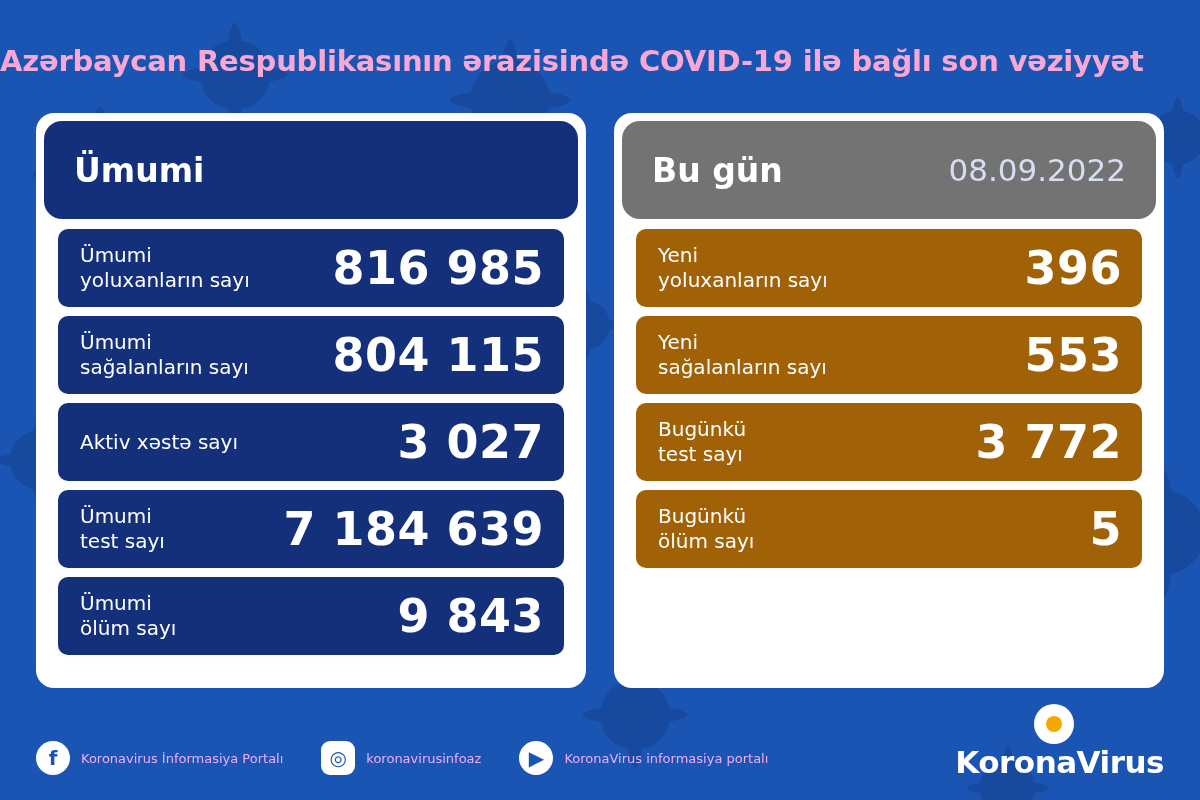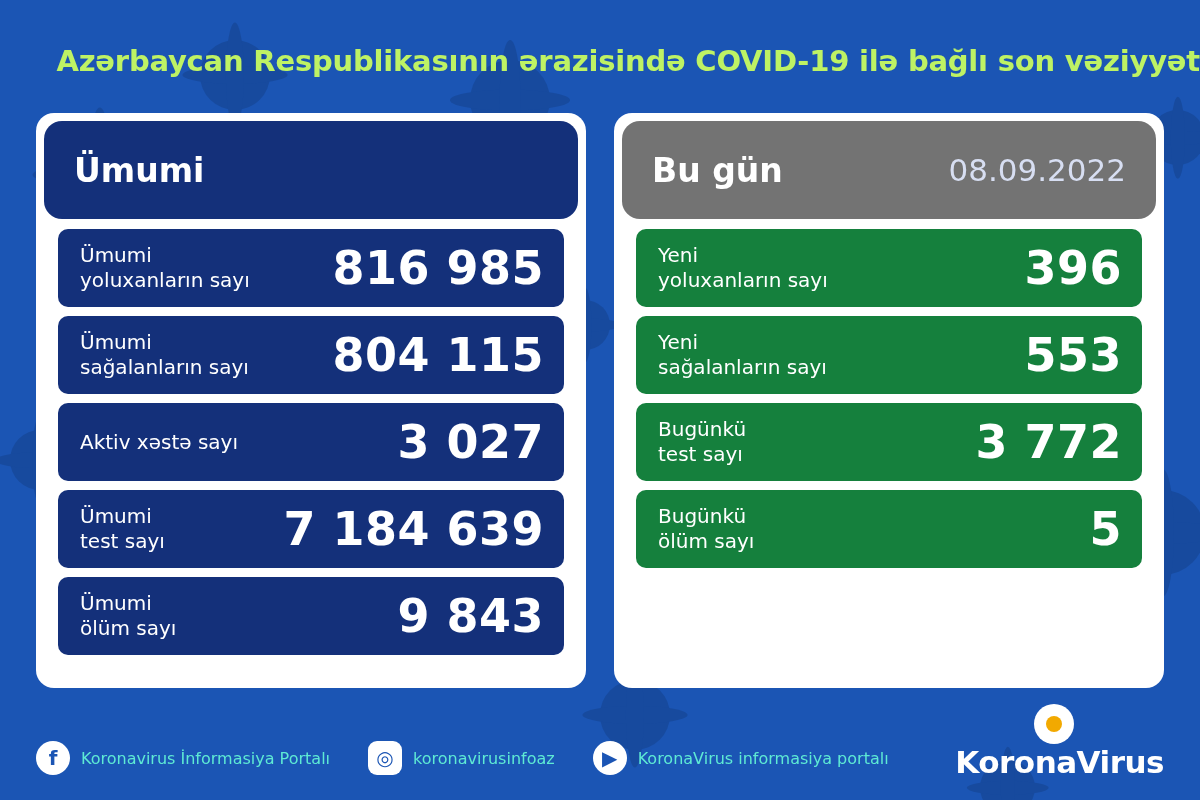--- a/index.html
+++ b/index.html
@@ -51,22 +51,22 @@
   .v7 { width: 60px;  height: 60px;  left: 640px; top: 130px; }
   .v8 { width: 55px;  height: 55px;  left: 1150px;top: 110px; }
   .v9 { width: 50px;  height: 50px;  left: 560px; top: 300px; }
   .v10{ width: 55px;  height: 55px;  left: 980px; top: 760px; }
 
   .page-title {
     position: absolute;
     left: 0;
     right: 0;
     top: 44px;
-    text-align: right;
-    color: #bef264;
+    text-align: left;
+    color: #f9a8d4;
     font-size: 29px;
     font-weight: bold;
     letter-spacing: -0.2px;
     font-family: "DejaVu Sans", sans-serif;
   }
 
   .columns {
     position: absolute;
     left: 36px;
     right: 36px;
@@ -122,21 +122,21 @@
     display: flex;
     align-items: center;
     justify-content: space-between;
     border-radius: 10px;
     margin-bottom: 9px;
     padding: 6px 20px 6px 22px;
     box-sizing: border-box;
     min-height: 78px;
   }
   .card-total .row { background: #14307a; }
-  .card-today .row { background: #15803d; }
+  .card-today .row { background: #a16207; }
 
   .row-label {
     color: #ffffff;
     font-size: 20px;
     line-height: 1.25;
     font-weight: normal;
     max-width: 230px;
   }
   .row-value {
     color: #ffffff;
@@ -169,22 +169,22 @@
     color: #1b55b4;
     display: flex;
     align-items: center;
     justify-content: center;
     margin-right: 11px;
     font-size: 20px;
     font-weight: bold;
   }
   .social .badge.circle { border-radius: 50%; }
   .social .stext {
-    color: #5eead4;
-    font-size: 16px;
+    color: #f0abfc;
+    font-size: 13px;
     white-space: nowrap;
   }
   .brand {
     margin-left: auto;
     display: flex;
     align-items: center;
     flex-direction: column;
   }
   .brand .logo {
     width: 40px;

